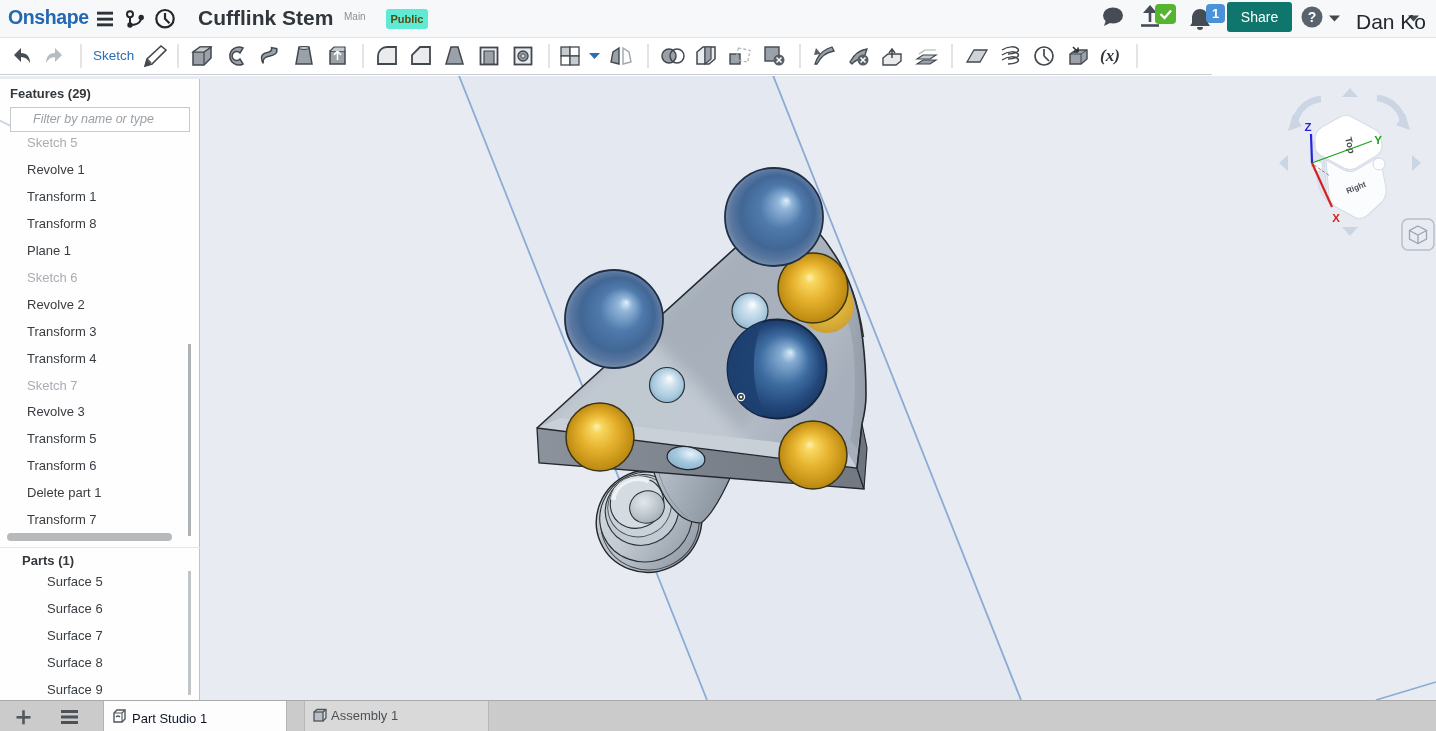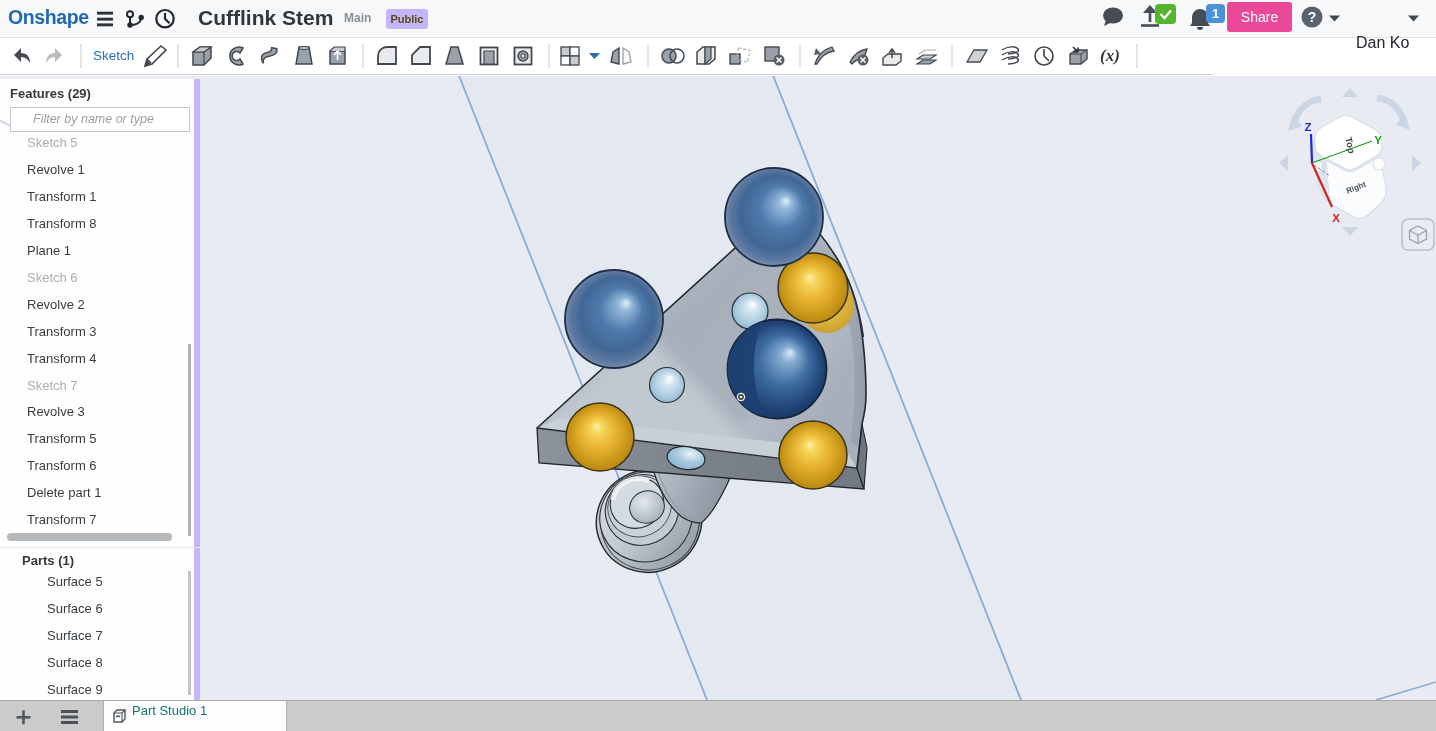--- a/index.html
+++ b/index.html
@@ -2,45 +2,45 @@
 <html><head>
 <meta charset="utf-8">
 <style>
 * { margin:0; padding:0; box-sizing:border-box; }
 html,body { width:1436px; height:731px; overflow:hidden; font-family:"Liberation Sans", sans-serif; }
 #app { position:relative; width:1436px; height:731px; background:#fff; }
 
 #header { position:absolute; left:0; top:0; width:1436px; height:38px; background:#f7f8f9; border-bottom:1px solid #e3e4e5; }
 #logo { position:absolute; left:8px; top:6px; font-size:19.5px; font-weight:bold; color:#2268b2; letter-spacing:-0.4px; }
 #doctitle { position:absolute; left:198px; top:6px; font-size:21px; font-weight:bold; color:#30363c; }
-#wsname { position:absolute; left:344px; top:11px; font-size:12px; color:#8b9096;font-weight:bold; }
-#pubbadge { position:absolute; left:386px; top:9px; width:42px; height:20px; background:#c4b5fd; border-radius:3px; font-size:11px; font-weight:bold; color:#5a4a10; text-align:center; line-height:20px; }
-#sharebtn { position:absolute; left:1227px; top:2px; width:65px; height:30px; background:#ec4899; border-radius:3px; color:#fff; font-size:14px; text-align:center; line-height:30px; }
-#username { position:absolute; left:1356px; top:10px; font-size:16px; color:#23282e;margin-top:24px; }
+#wsname { position:absolute; left:344px; top:11px; font-size:10px; color:#8b9096; }
+#pubbadge { position:absolute; left:386px; top:9px; width:42px; height:20px; background:#5eead4; border-radius:3px; font-size:11px; font-weight:bold; color:#5a4a10; text-align:center; line-height:20px; }
+#sharebtn { position:absolute; left:1227px; top:2px; width:65px; height:30px; background:#0f766e; border-radius:3px; color:#fff; font-size:14px; text-align:center; line-height:30px; }
+#username { position:absolute; left:1356px; top:10px; font-size:21px; color:#23282e; }
 
 #toolbar { position:absolute; left:0; top:39px; width:1212px; height:36px; background:#ffffff; border-bottom:1px solid #c9cdd1; }
 #sketchlbl { position:absolute; left:93px; top:9px; font-size:13.5px; color:#2a6db5; }
 
 #canvas { position:absolute; left:0; top:76px; width:1436px; height:624px; }
 
-#lpanel { position:absolute; left:0; top:79px; width:200px; height:621px; background:rgba(255,255,255,0.93); border-right:6px solid #c4b5fd; }
+#lpanel { position:absolute; left:0; top:79px; width:200px; height:621px; background:rgba(255,255,255,0.93); border-right:1px solid #c4b5fd; }
 #feath { position:absolute; left:10px; top:7px; font-size:13px; font-weight:bold; color:#33383d; }
 #filter { position:absolute; left:10px; top:28px; width:180px; height:25px; border:1px solid #c6c8ca; background:#fff; font-style:italic; color:#9aa0a5; font-size:12.5px; line-height:23px; padding-left:22px; }
 .feat { position:absolute; left:27px; font-size:13px; color:#383d42; }
 .feat.sup { color:#a9adb2; }
 #partsh { position:absolute; left:10px; font-size:13px; font-weight:bold; color:#33383d;padding-left:12px; }
 .part { position:absolute; left:47px; font-size:13px; color:#383d42; }
 #hscroll { position:absolute; left:7px; top:454px; width:165px; height:8px; background:#b7babd; border-radius:4px; }
 #vscroll1 { position:absolute; left:188px; top:265px; width:3px; height:192px; background:#aeb2b6; }
 #vscroll2 { position:absolute; left:188px; top:492px; width:3px; height:124px; background:#c2c5c8; }
 #pdivider { position:absolute; left:0px; top:468px; width:200px; height:1px; background:#e4e6e8; }
 
 #tabbar { position:absolute; left:0; top:700px; width:1436px; height:31px; background:#cbcbcb; border-top:1px solid #aaaaaa; }
 #tab1 { position:absolute; left:103px; top:0px; width:184px; height:31px; background:#fdfdfd; border:1px solid #b3b3b3; border-top:none; border-radius:0 0 0 0; }
-#tab1 span { position:absolute; left:28px; top:2px; font-size:13px; color:#0f766e; }
+#tab1 span { position:absolute; left:28px; top:10px; font-size:13px; color:#0f172a; }
 #tab2 { position:absolute; left:304px; top:0px; width:185px; height:31px; background:#d9d9d9; border:1px solid #b7b7b7; border-top:none; }
 #tab2 span { position:absolute; left:26px; top:7px; font-size:13px; color:#4c5156; }
 </style>
 </head>
 <body>
 <div id="app">
 
   <div id="canvas"><svg width="1436" height="624" viewBox="0 76 1436 624">
 <defs>
   <radialGradient id="gBlue" cx="0.5" cy="0.5" r="0.52" fx="0.63" fy="0.33">
@@ -436,14 +436,21 @@
         </g>
       </svg>
     <div id="tab1">
         <svg width="16" height="16" viewBox="0 0 16 16" style="position:absolute;left:8px;top:7px">
           <path d="M 2 5 L 5 2 L 13 2 L 13 11 L 10 14 L 2 14 Z" fill="#fff" stroke="#4d555e" stroke-width="1.4"></path>
           <path d="M 2 5 L 10 5 L 10 14 M 10 5 L 13 2" fill="none" stroke="#4d555e" stroke-width="1.1"></path>
           <path d="M 4 9 Q 6 7 8 9" fill="none" stroke="#4d555e" stroke-width="1.2"></path>
         </svg>
         <span>Part Studio 1</span>
       </div>
+    <div id="tab2">
+        <svg width="16" height="16" viewBox="0 0 16 16" style="position:absolute;left:7px;top:7px">
+          <rect x="2" y="4" width="9" height="9" fill="#b9bfc5" stroke="#4d555e" stroke-width="1.3"></rect>
+          <path d="M 2 4 L 5 1.5 L 14 1.5 L 14 10 L 11 13 M 14 1.5 L 11 4" fill="none" stroke="#4d555e" stroke-width="1.3"></path>
+        </svg>
+        <span>Assembly 1</span>
+      </div>
   </div>
 </div>
 
 </body></html>

